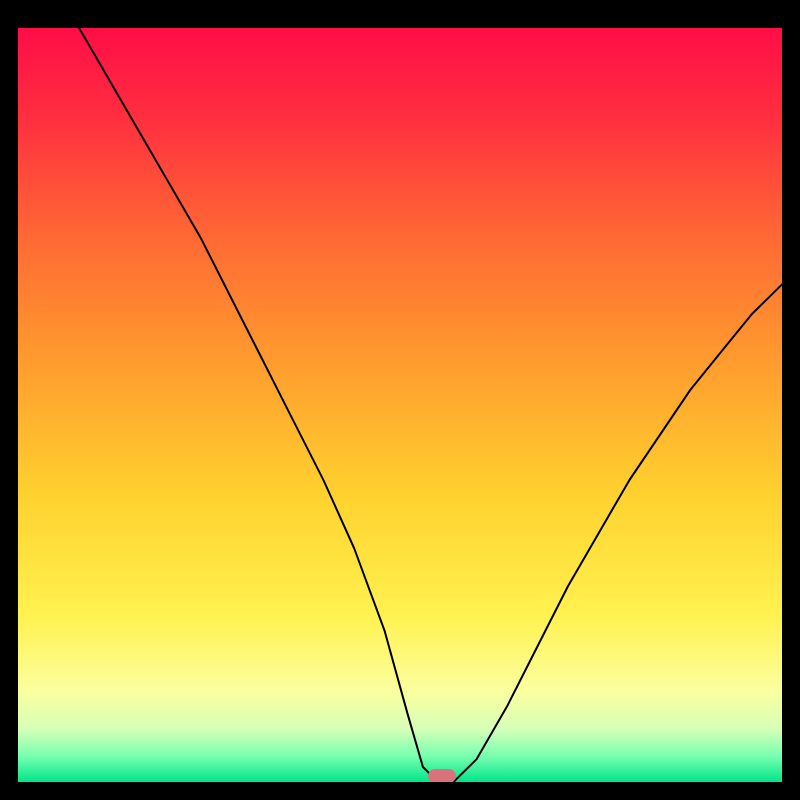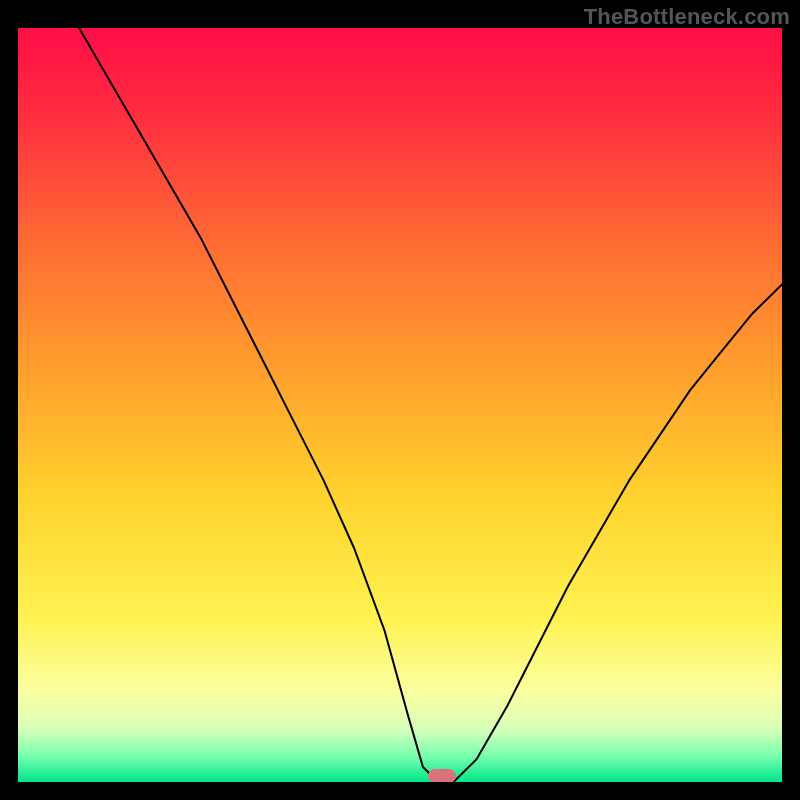--- a/index.html
+++ b/index.html
@@ -50,21 +50,20 @@
     width: 28px;
     height: 14px;
     border-radius: 7px;
     z-index: 3;
   }
 </style>
 </head>
 <body>
 
 <div class="frame">
-  <div class="watermark">TheBottleneck.com</div>
 
   <div class="plot-area">
     <svg class="gradient" viewBox="0 0 100 100" preserveAspectRatio="none" width="100%" height="100%">
       <defs>
         <linearGradient id="bg-grad" x1="0" y1="0" x2="0" y2="1">
             <stop offset="0%" stop-color="#ff0e47"></stop>
             <stop offset="12%" stop-color="#ff2f3f"></stop>
             <stop offset="28.000000000000004%" stop-color="#ff6a34"></stop>
             <stop offset="45%" stop-color="#ff9e2e"></stop>
             <stop offset="62%" stop-color="#ffd22e"></stop>

